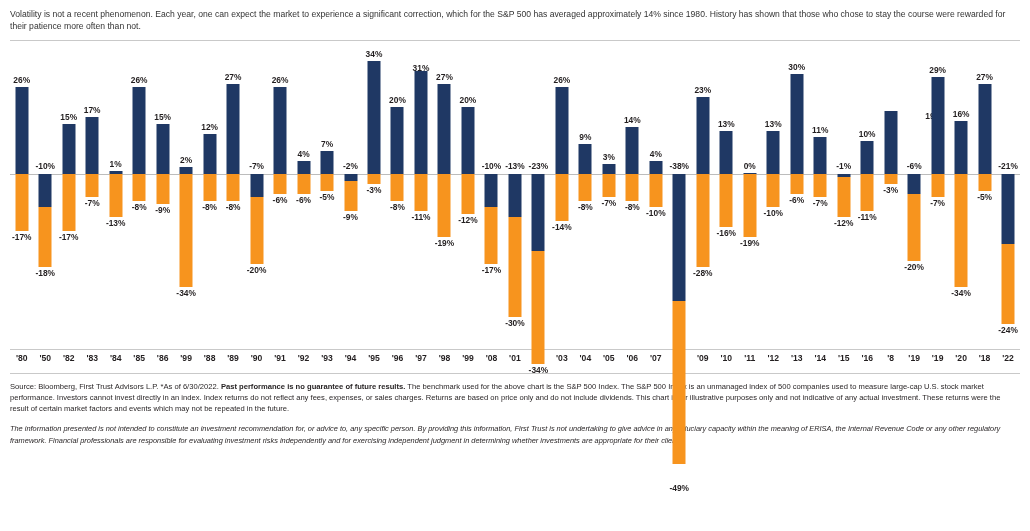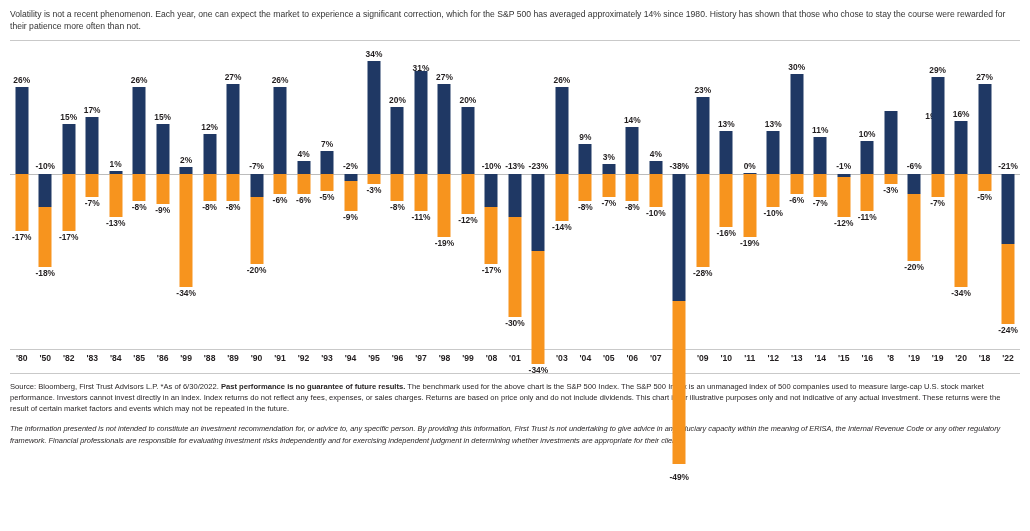--- a/index.html
+++ b/index.html
@@ -329,21 +329,21 @@
         <div class="col">
           <div class="bar pos" style="top: 113.333px; height: 13.3333px;"></div>
           <div class="val pos" style="top: 101.333px;">4%</div>
           <div class="bar neg" style="top: 126.667px; height: 33.3333px;"></div>
           <div class="val neg" style="top: 161px;">-10%</div>
         </div>
         <div class="col">
           <div class="bar pos" style="top: 126.667px; height: 126.667px;"></div>
           <div class="val pos" style="top: 113.667px;">-38%</div>
           <div class="bar neg" style="top: 253.333px; height: 163.333px;"></div>
-          <div class="val neg" style="top: 425px;">-49%</div>
+          <div class="val neg" style="top: 436px;">-49%</div>
         </div>
         <div class="col">
           <div class="bar pos" style="top: 50px; height: 76.6667px;"></div>
           <div class="val pos" style="top: 38px;">23%</div>
           <div class="bar neg" style="top: 126.667px; height: 93.3333px;"></div>
           <div class="val neg" style="top: 221px;">-28%</div>
         </div>
         <div class="col">
           <div class="bar pos" style="top: 83.3333px; height: 43.3333px;"></div>
           <div class="val pos" style="top: 71.3333px;">13%</div>

